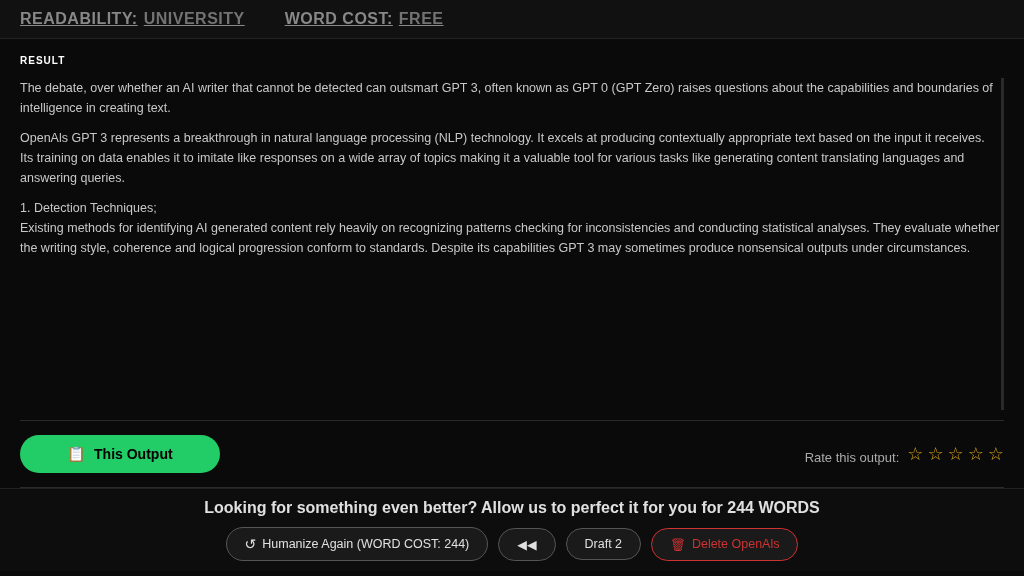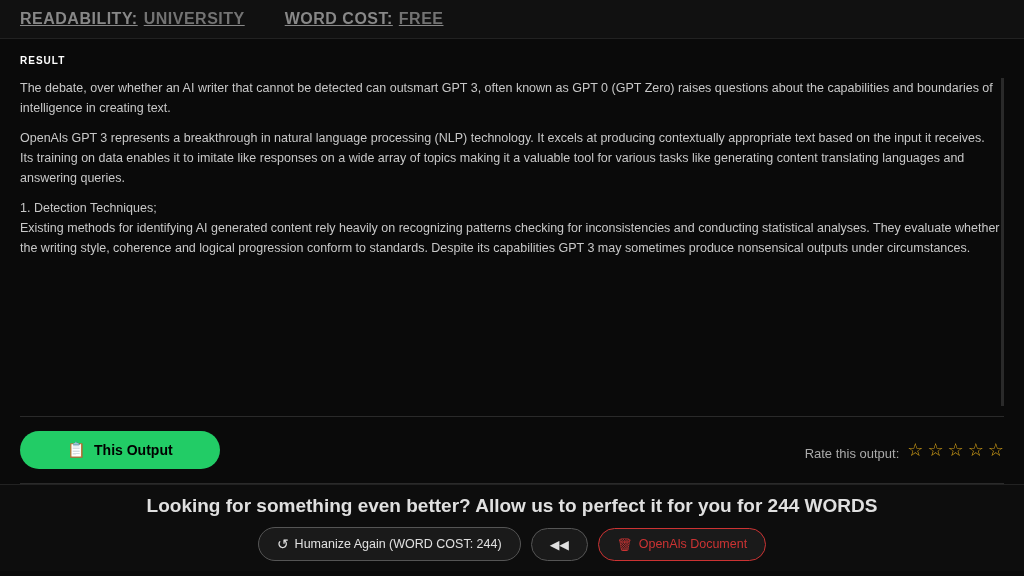--- a/index.html
+++ b/index.html
@@ -141,21 +141,21 @@
       background: #0d0d0d;
       border-top: 1px solid #222;
       padding: 10px 20px;
       display: flex;
       flex-direction: column;
       align-items: center;
       gap: 10px;
     }
     .bottom-prompt {
       color: #e0e0e0;
-      font-size: 19px;
+      font-size: 16px;
       font-weight: bold;
     }
     .bottom-actions {
       display: flex;
       gap: 10px;
       align-items: center;
     }
     .action-btn {
       background: #1a1a1a;
       border: 1px solid #444;
@@ -233,19 +233,22 @@
   <div class="bottom-bar">
     <div class="bottom-prompt">Looking for something even better? Allow us to perfect it for you for 244 WORDS</div>
     <div class="bottom-actions">
       <button class="action-btn humanize-btn">
         <span class="rewind-icon">↺</span>
         <span>Humanize Again (WORD COST: 244)</span>
       </button>
       <button class="action-btn draft-btn">
         <span>◀◀</span>
       </button>
+      <button class="action-btn draft-btn">
+        <span>Draft 2</span>
+      </button>
       <button class="action-btn delete-btn">
         <span>🗑</span>
-        <span>OpenAls Document</span>
+        <span>Delete OpenAls</span>
       </button>
     </div>
   </div>
 </div>
 
 </body></html>

